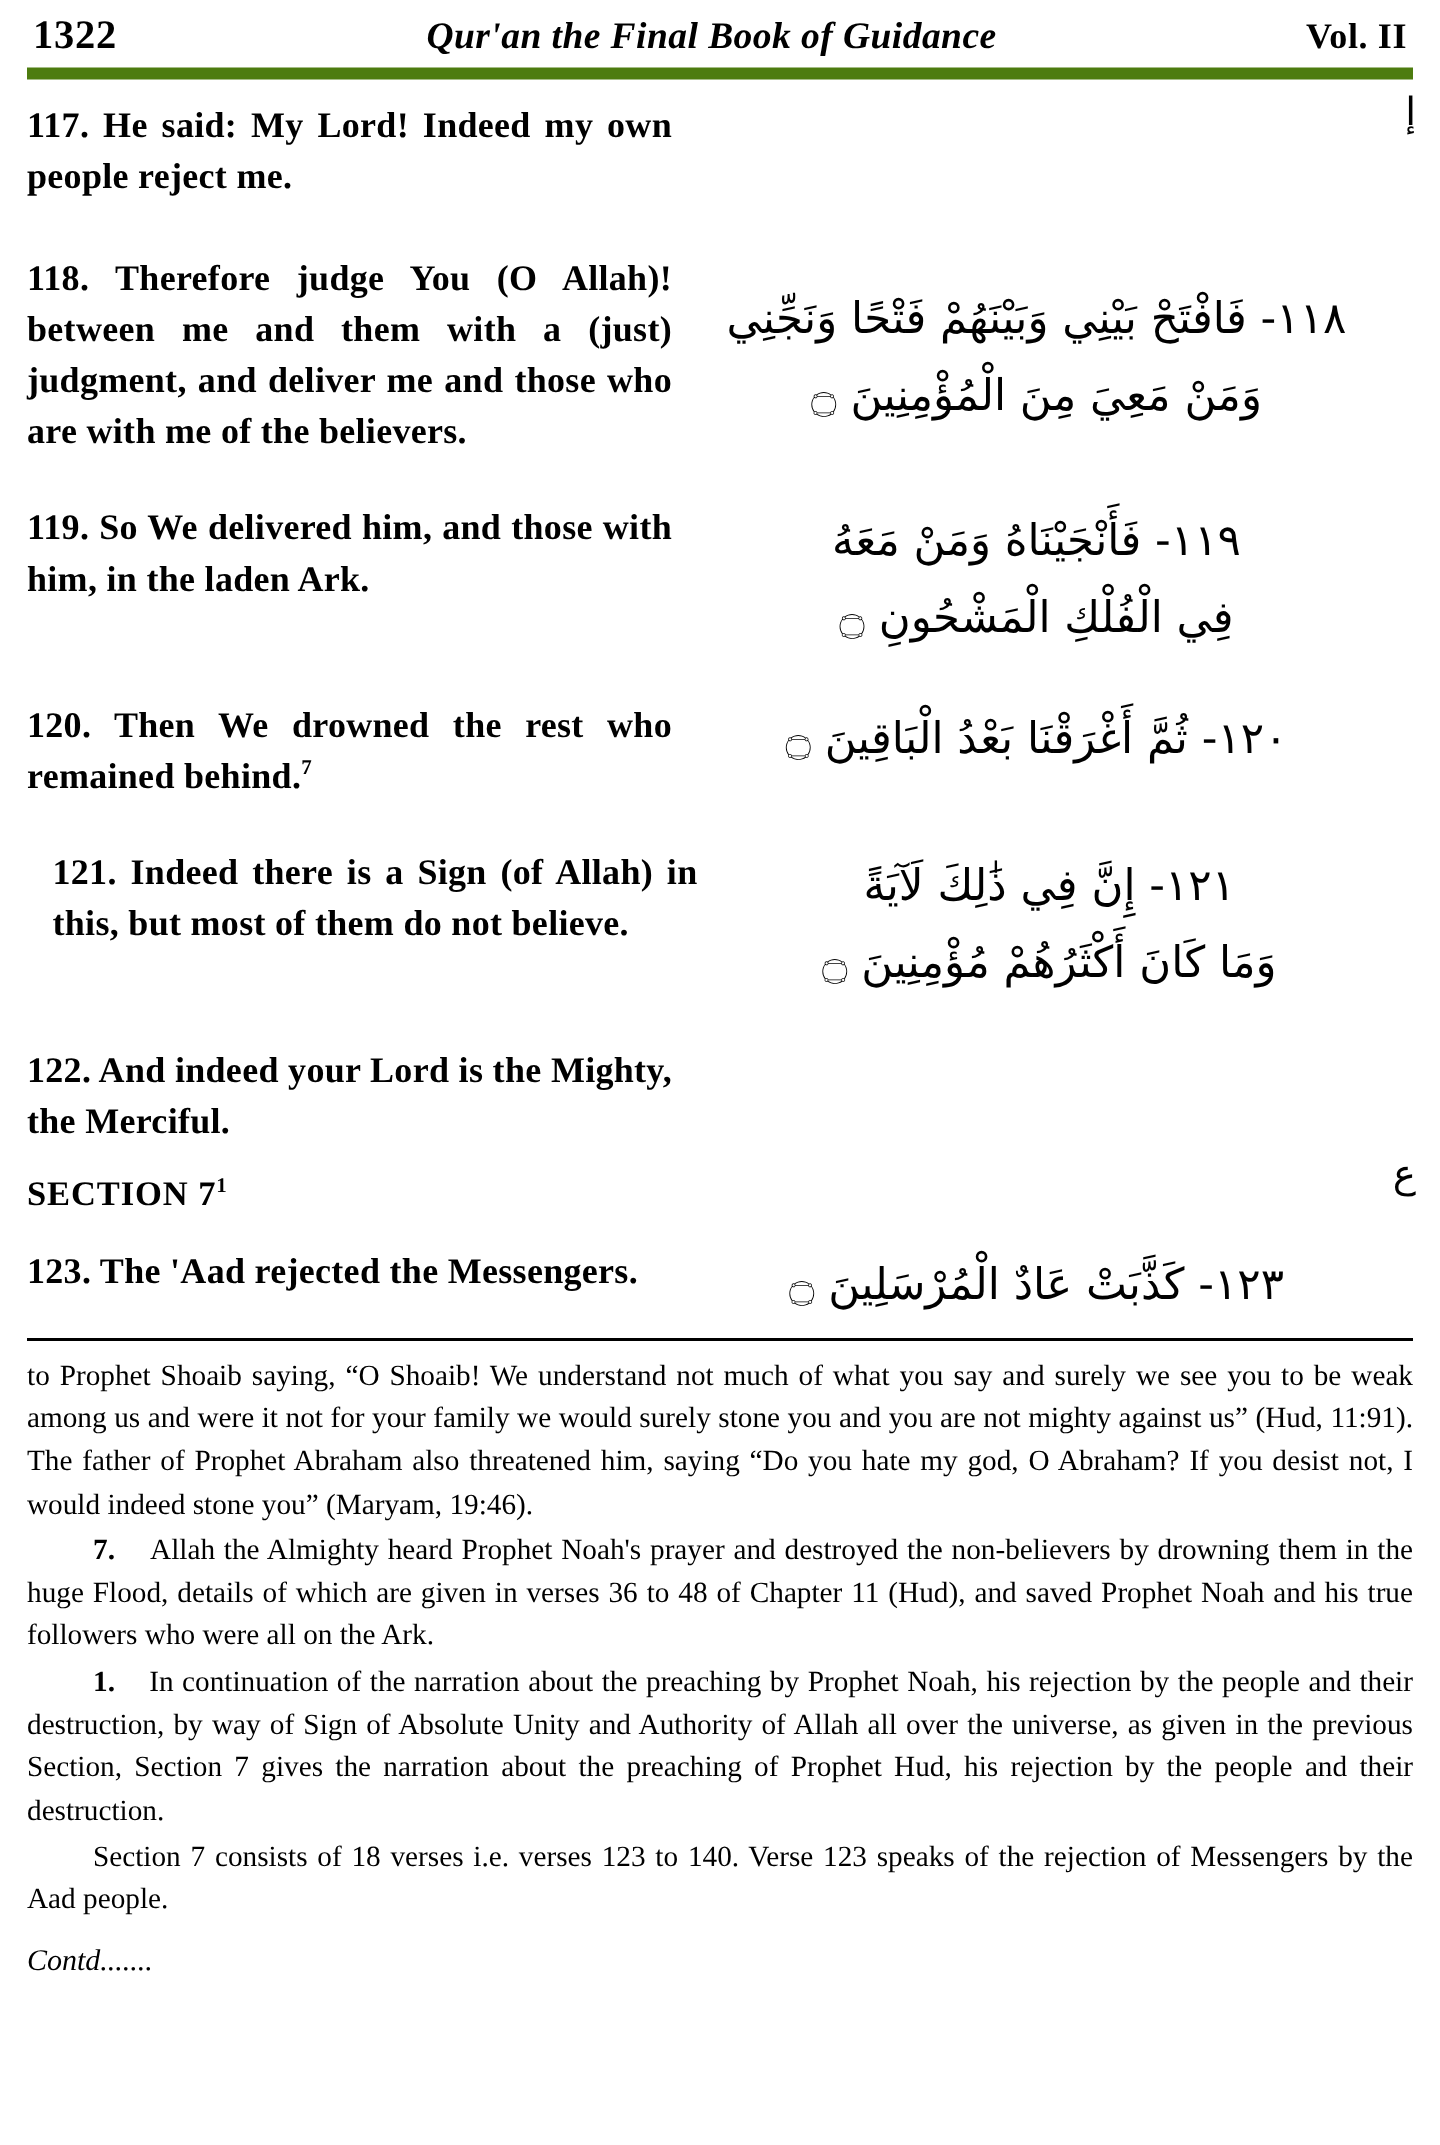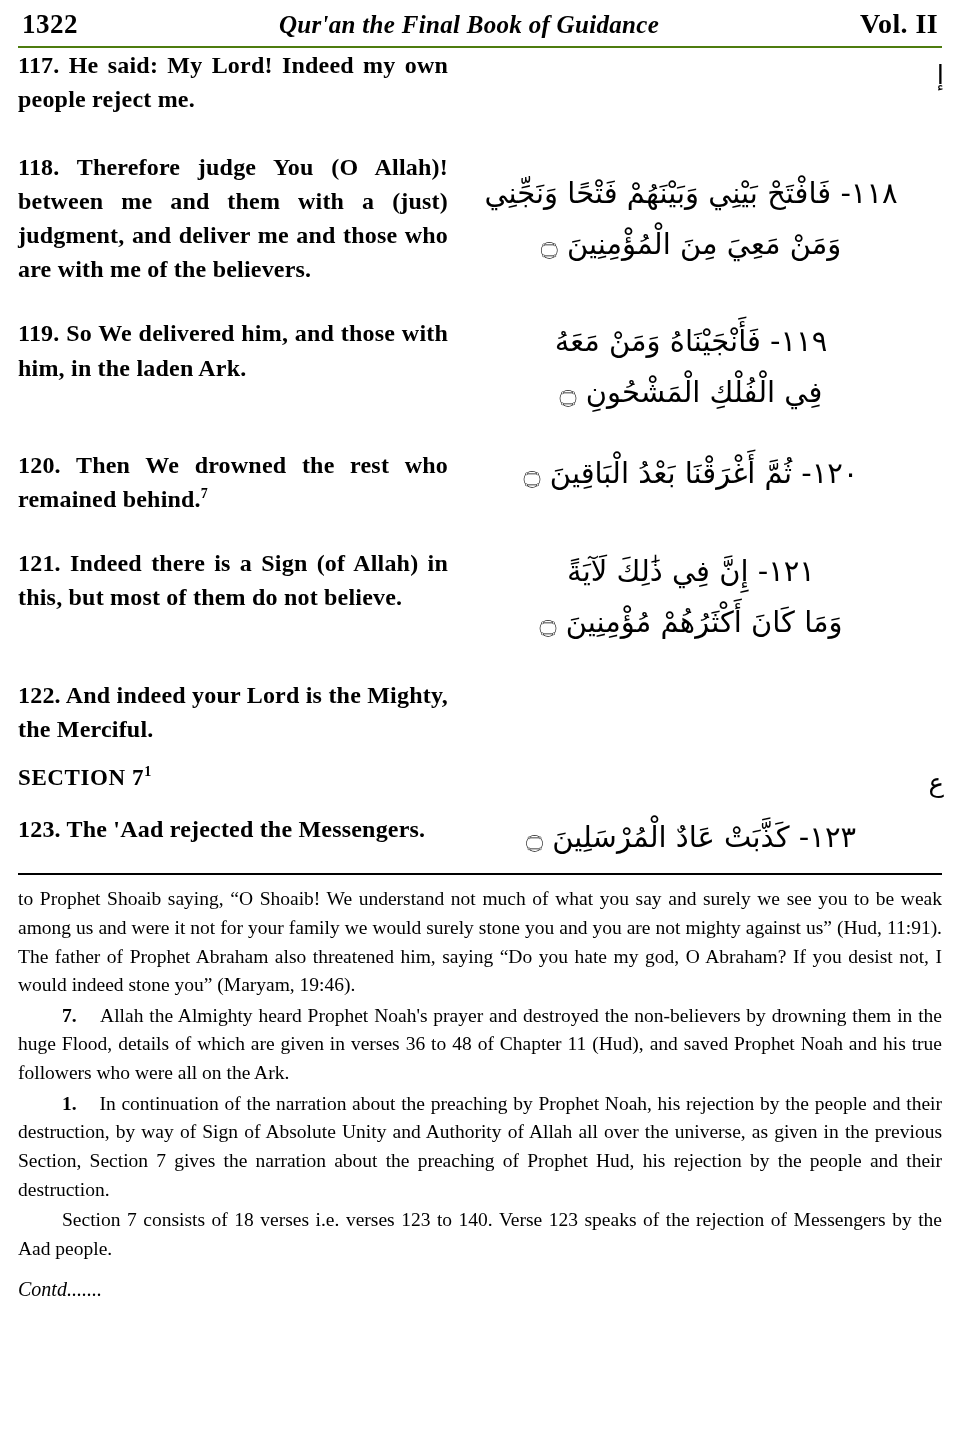--- a/index.html
+++ b/index.html
@@ -22,43 +22,44 @@
     padding: 8px 18px 0 18px;
     position: relative;
   }
 
   
   .header {
     display: flex;
     align-items: baseline;
     justify-content: space-between;
     padding: 0 4px 6px 4px;
-    border-bottom: 2px solid #4d7c0f;
+    border-bottom: 8px solid #4d7c0f;
   }
   .header-page-no {
     font-size: 27px;
     font-weight: 700;
     letter-spacing: 0.5px;
   }
   .header-title {
     font-size: 25px;
     font-style: italic;
     font-weight: 700;
     letter-spacing: 0.3px;
     text-align: center;
     flex: 1;
   }
   .header-vol {
-    font-size: 28px;
+    font-size: 24px;
     font-weight: 700;
     letter-spacing: 0.4px;
   }
 
   
   .verses {
+    padding-top: 14px;
   }
   .verse-row {
     display: flex;
     align-items: flex-start;
     margin-bottom: 26px;
   }
   .verse-en {
     width: 430px;
     font-size: 24px;
     font-weight: 700;
@@ -161,21 +162,21 @@
       <div class="verse-en">119.  So We delivered him, and those with him, in the laden Ark.</div>
       <div class="verse-ar">١١٩- فَأَنْجَيْنَاهُ وَمَنْ مَعَهُ
 فِي الْفُلْكِ الْمَشْحُونِ ۝</div>
     </div>
 
     <div class="verse-row" style="margin-bottom:30px;">
       <div class="verse-en"><span>120.  Then We drowned the rest who remained behind.</span><sup>7</sup></div>
       <div class="verse-ar">١٢٠- ثُمَّ أَغْرَقْنَا بَعْدُ الْبَاقِينَ ۝</div>
     </div>
 
-    <div class="verse-row" style="margin-bottom:30px;">
+    <div class="verse-row" style="margin-bottom:30px;margin-left:17px;">
       <div class="verse-en">121.  Indeed there is a Sign (of Allah) in this, but most of them do not believe.</div>
       <div class="verse-ar">١٢١- إِنَّ فِي ذَٰلِكَ لَآيَةً
 وَمَا كَانَ أَكْثَرُهُمْ مُؤْمِنِينَ ۝</div>
     </div>
 
     <div class="verse-row" style="margin-bottom:18px;gap:28px;">
       <div class="verse-en">122.  And indeed your Lord is the Mighty, the Merciful.</div>
       <div class="side-mark" style="top:768px;">ع</div>
     </div>
 

